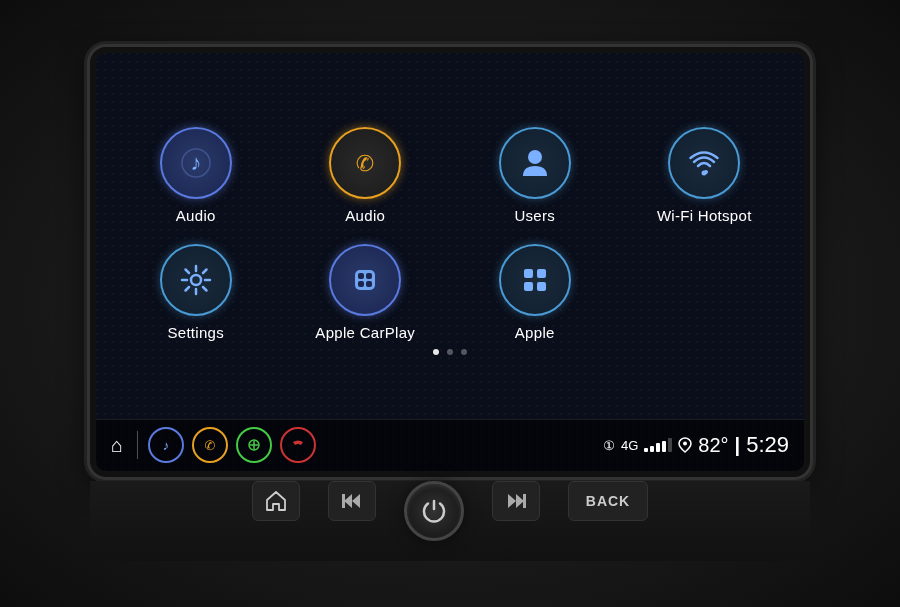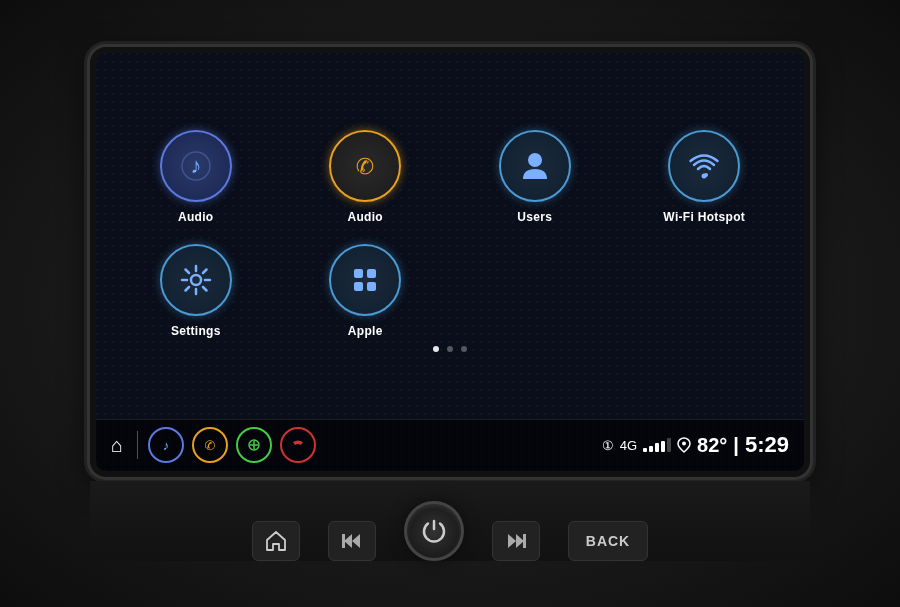--- a/index.html
+++ b/index.html
@@ -127,22 +127,22 @@
     }
 
     .icon-circle.apps {
       background: radial-gradient(circle, #1a2a3a 0%, #0f1f2f 100%);
       border: 2.5px solid #4a9ad4;
       box-shadow: 0 0 10px rgba(74,154,212,0.4);
     }
 
     .icon-label {
       color: #ffffff;
-      font-size: 12px;
-      font-weight: 700;
+      font-size: 15px;
+      font-weight: 400;
       letter-spacing: 0.3px;
     }
 
     
     .page-dots {
       display: flex;
       gap: 8px;
       margin-top: 8px;
     }
 
@@ -223,27 +223,27 @@
     .status-info {
       color: #ffffff;
       font-size: 13px;
       display: flex;
       align-items: center;
       gap: 5px;
     }
 
     .status-temp {
       font-size: 20px;
-      font-weight: bold;
+      font-weight: normal;
       color: #ffffff;
     }
 
     .status-time {
       font-size: 22px;
-      font-weight: bold;
+      font-weight: normal;
       color: #ffffff;
     }
 
     .signal-bars {
       display: flex;
       gap: 2px;
       align-items: flex-end;
       height: 14px;
     }
 
@@ -252,21 +252,21 @@
       background: #ffffff;
       border-radius: 1px;
     }
 
     
     .controls-panel {
       width: 720px;
       height: 80px;
       background: linear-gradient(180deg, #1a1a1a 0%, #111 100%);
       display: flex;
-      align-items: flex-end;
+      align-items: flex-start;
       justify-content: center;
       gap: 28px;
       margin-top: 4px;
       position: relative;
     }
 
     .ctrl-btn {
       width: 48px;
       height: 40px;
       background: #222;
@@ -377,20 +377,32 @@
           <div class="icon-item">
             <div class="icon-circle settings">
               <svg width="38" height="38" viewBox="0 0 38 38">
                 <circle cx="19" cy="19" r="5" fill="none" stroke="#7ab0ff" stroke-width="2.5"></circle>
                 <path d="M19 5 L19 10 M19 28 L19 33 M5 19 L10 19 M28 19 L33 19 M8.5 8.5 L12 12 M26 26 L29.5 29.5 M29.5 8.5 L26 12 M12 26 L8.5 29.5" stroke="#7ab0ff" stroke-width="2.5" stroke-linecap="round"></path>
               </svg>
             </div>
             <span class="icon-label">Settings</span>
           </div>
 
+          <div class="icon-item">
+            <div class="icon-circle carplay">
+              <svg width="40" height="40" viewBox="0 0 40 40">
+                <rect x="10" y="10" width="20" height="20" rx="5" fill="#7ab0ff" opacity="0.9"></rect>
+                <rect x="13" y="13" width="6" height="6" rx="2" fill="#1a2550"></rect>
+                <rect x="21" y="13" width="6" height="6" rx="2" fill="#1a2550"></rect>
+                <rect x="13" y="21" width="6" height="6" rx="2" fill="#1a2550"></rect>
+                <rect x="21" y="21" width="6" height="6" rx="2" fill="#1a2550"></rect>
+              </svg>
+            </div>
+            <span class="icon-label">Apple CarPlay</span>
+          </div>
 
 
           <div class="icon-item">
             <div class="icon-circle apps">
               <svg width="38" height="38" viewBox="0 0 38 38">
                 <rect x="8" y="8" width="9" height="9" rx="2" fill="#7ab0ff"></rect>
                 <rect x="21" y="8" width="9" height="9" rx="2" fill="#7ab0ff"></rect>
                 <rect x="8" y="21" width="9" height="9" rx="2" fill="#7ab0ff"></rect>
                 <rect x="21" y="21" width="9" height="9" rx="2" fill="#7ab0ff"></rect>
               </svg>

